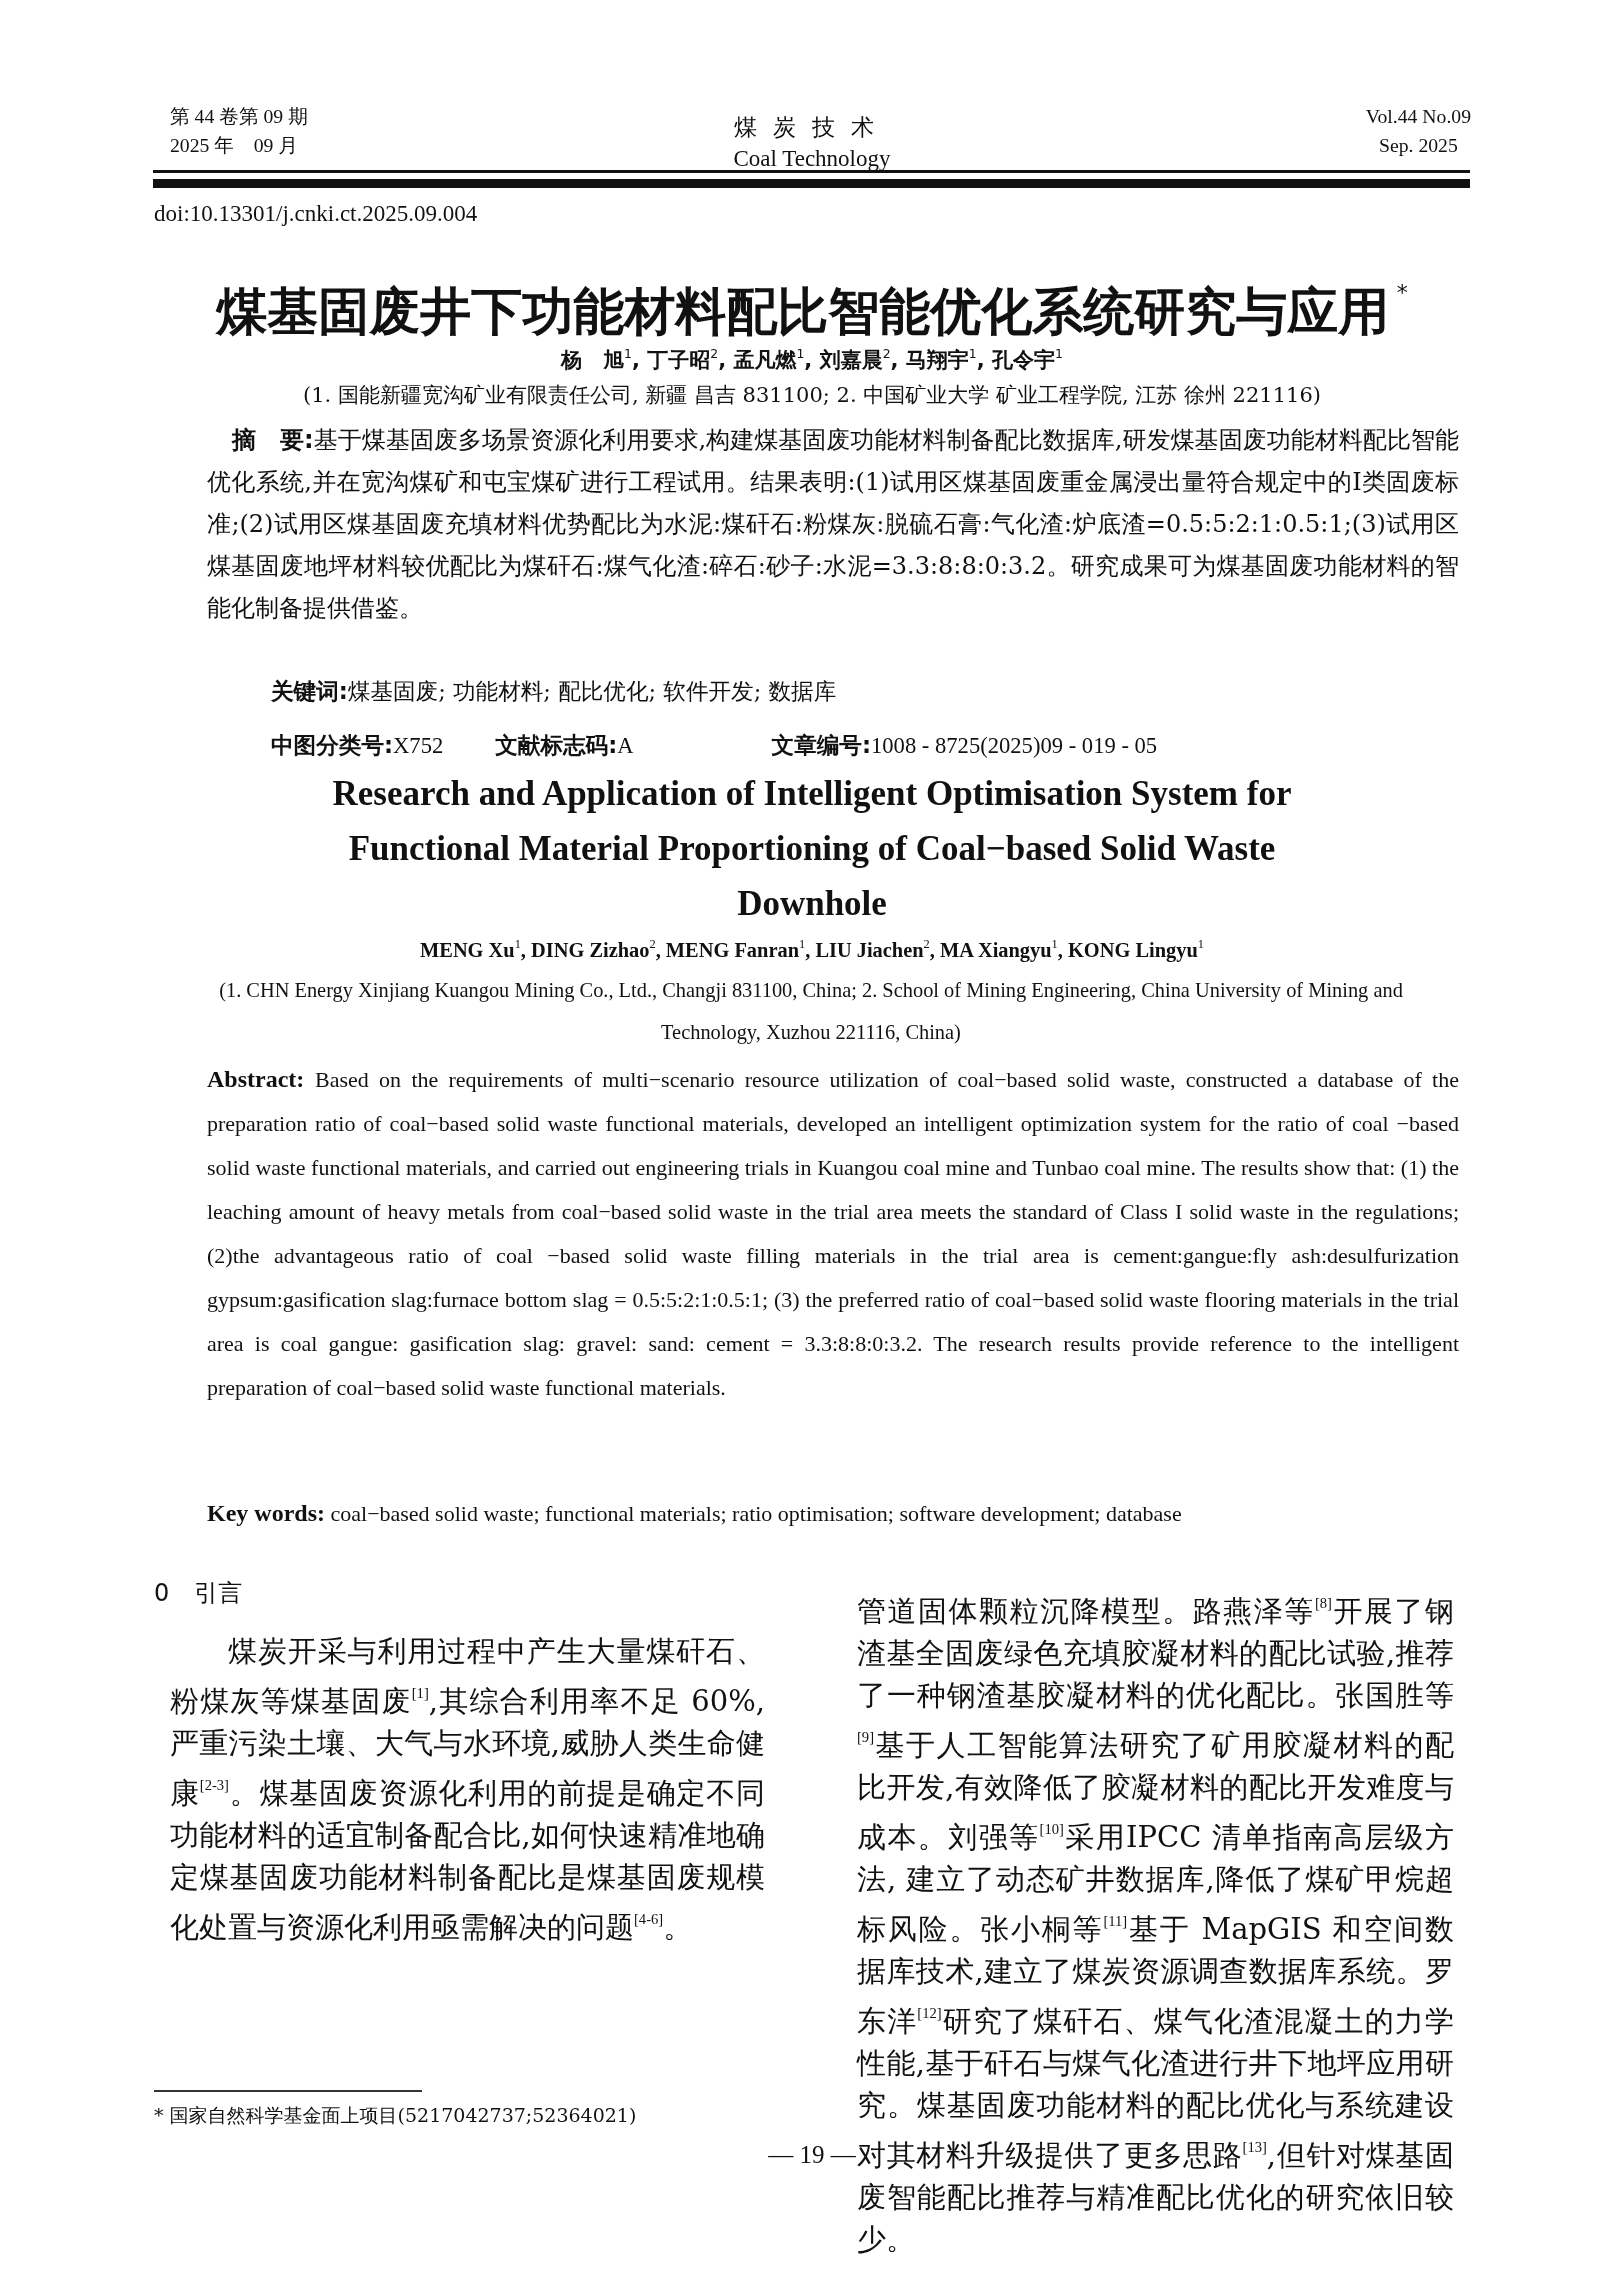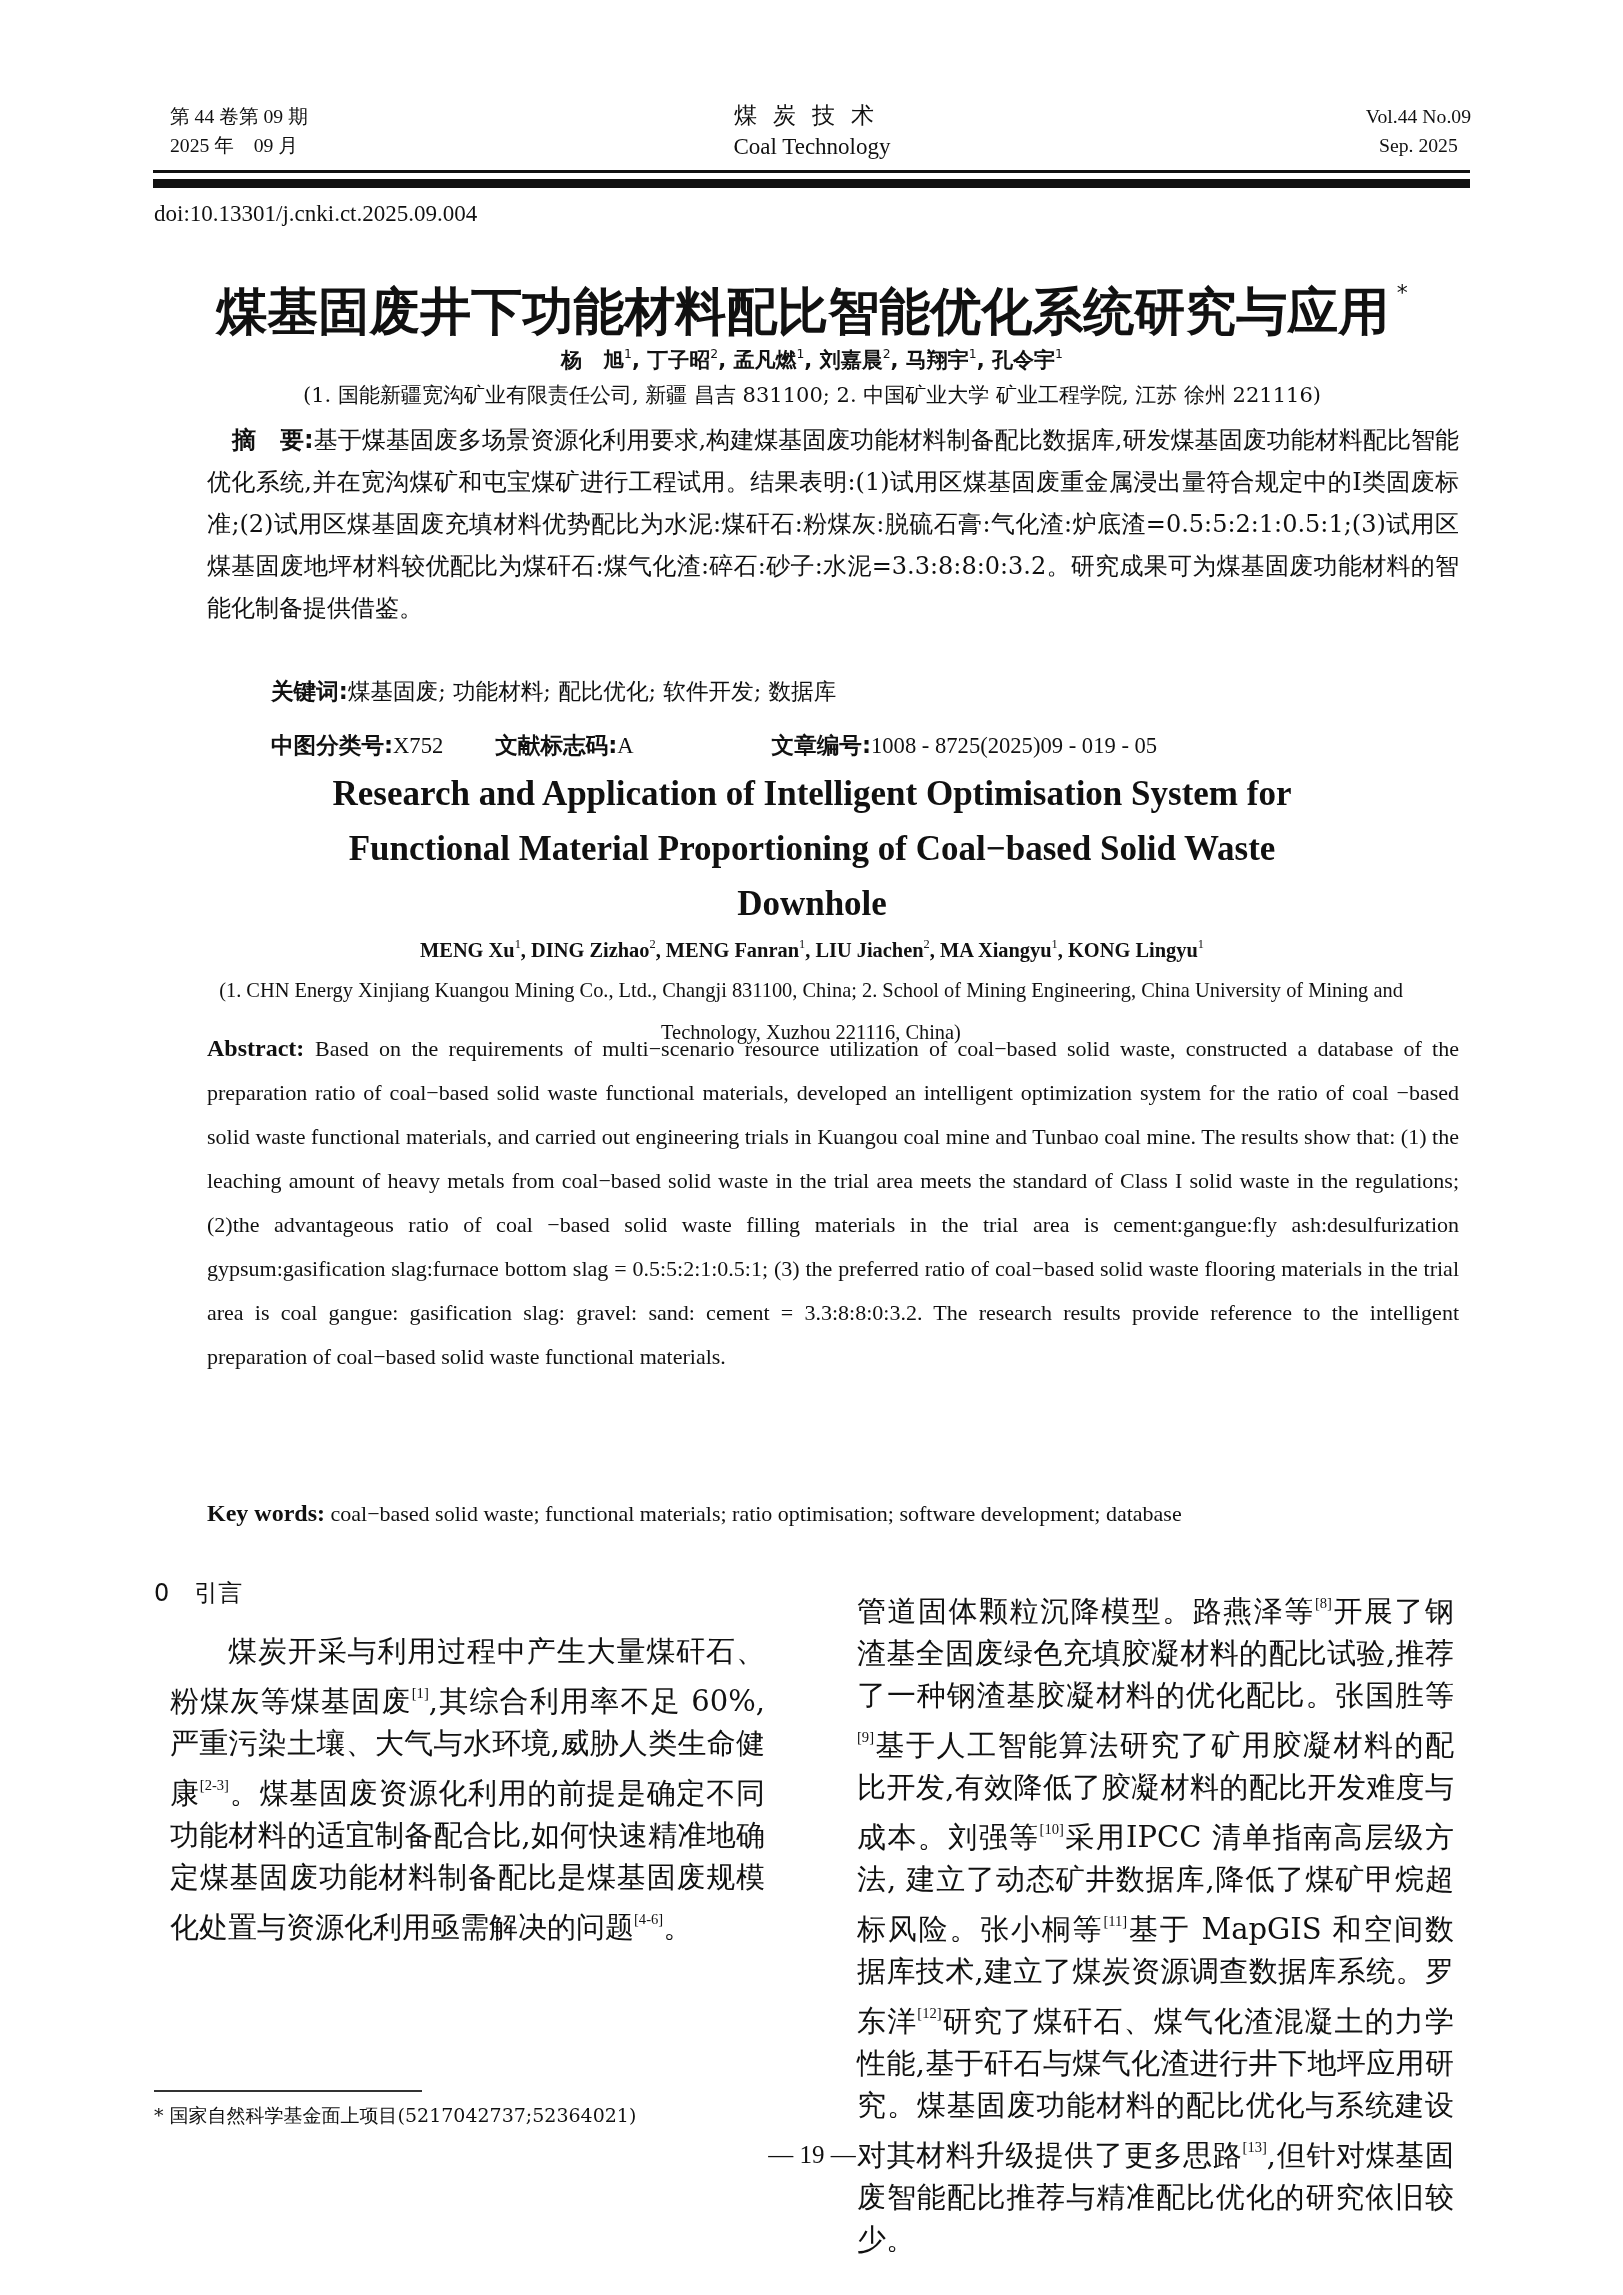--- a/index.html
+++ b/index.html
@@ -9,21 +9,21 @@
     font-family: "DejaVu Serif", "Liberation Serif", serif;
   }
   .abs { position: absolute; }
   .serif { font-family: "Liberation Serif", "DejaVu Serif", serif; }
 
   
   .hdr-left, .hdr-right { font-size: 19.7px; line-height: 29px; }
   .hdr-left { left: 170px; top: 102px; }
   .hdr-right { right: 153px; top: 102px; text-align: center; }
   .hdr-center { left: 0; width: 1624px; top: 99px; text-align: center; }
-  .hdr-cn { font-size: 23px; letter-spacing: 16px; line-height: 32px; padding-left: 0; }
+  .hdr-cn { font-size: 23px; letter-spacing: 16px; line-height: 32px; padding-left: 0; margin-top: 12px; }
   .hdr-en { font-size: 23px; line-height: 32px; font-family: "Liberation Serif", serif; }
   .rule-thin { left: 153px; width: 1317px; top: 170px; height: 2.9px; background: #111; }
   .rule-thick { left: 153px; width: 1317px; top: 179px; height: 8.7px; background: #111; }
 
   .doi { left: 154px; top: 201px; font-size: 23px; font-family: "Liberation Serif", serif; }
 
   .title-cn {
     left: 0; width: 1624px; top: 256px; text-align: center;
     font-family: "DejaVu Sans", sans-serif; font-weight: bold; font-size: 51px; line-height: 73px;
   }
@@ -46,21 +46,21 @@
   .num { font-family: "Liberation Serif", serif; }
 
   .title-en {
     left: 0; width: 1624px; top: 766px; text-align: center;
     font-family: "Liberation Serif", serif; font-weight: bold; font-size: 35px; line-height: 55px;
   }
   .authors-en { left: 0; width: 1624px; top: 930px; text-align: center; font-family: "Liberation Serif", serif; font-weight: bold; font-size: 20.4px; line-height: 29px; }
   .affil-en { left: 218px; width: 1186px; top: 969px; text-align: center; font-family: "Liberation Serif", serif; font-size: 20.4px; line-height: 42px; }
 
   .abstract-en {
-    left: 207px; width: 1252px; top: 1026px; font-family: "Liberation Serif", serif; font-size: 22px; line-height: 44px;
+    left: 207px; width: 1252px; top: 1057px; font-family: "Liberation Serif", serif; font-size: 22px; line-height: 44px;
     text-align: justify;
   }
   .abstract-en b { font-size: 24px; }
   .kw-en { left: 207px; width: 1252px; top: 1491px; font-family: "Liberation Serif", serif; font-size: 22px; line-height: 44px; text-align: justify; }
   .kw-en b { font-size: 24px; }
 
   
   .col { font-size: 29px; line-height: 42px; text-align: justify; }
   .col-left { left: 154px; width: 627px; top: 1572px; }
   .col-right { left: 841px; width: 629px; top: 1566px; }

